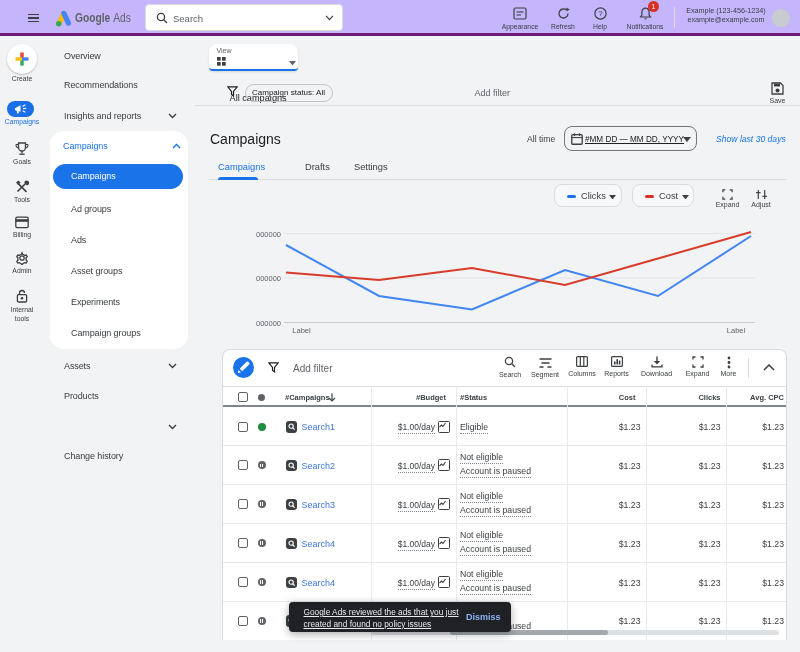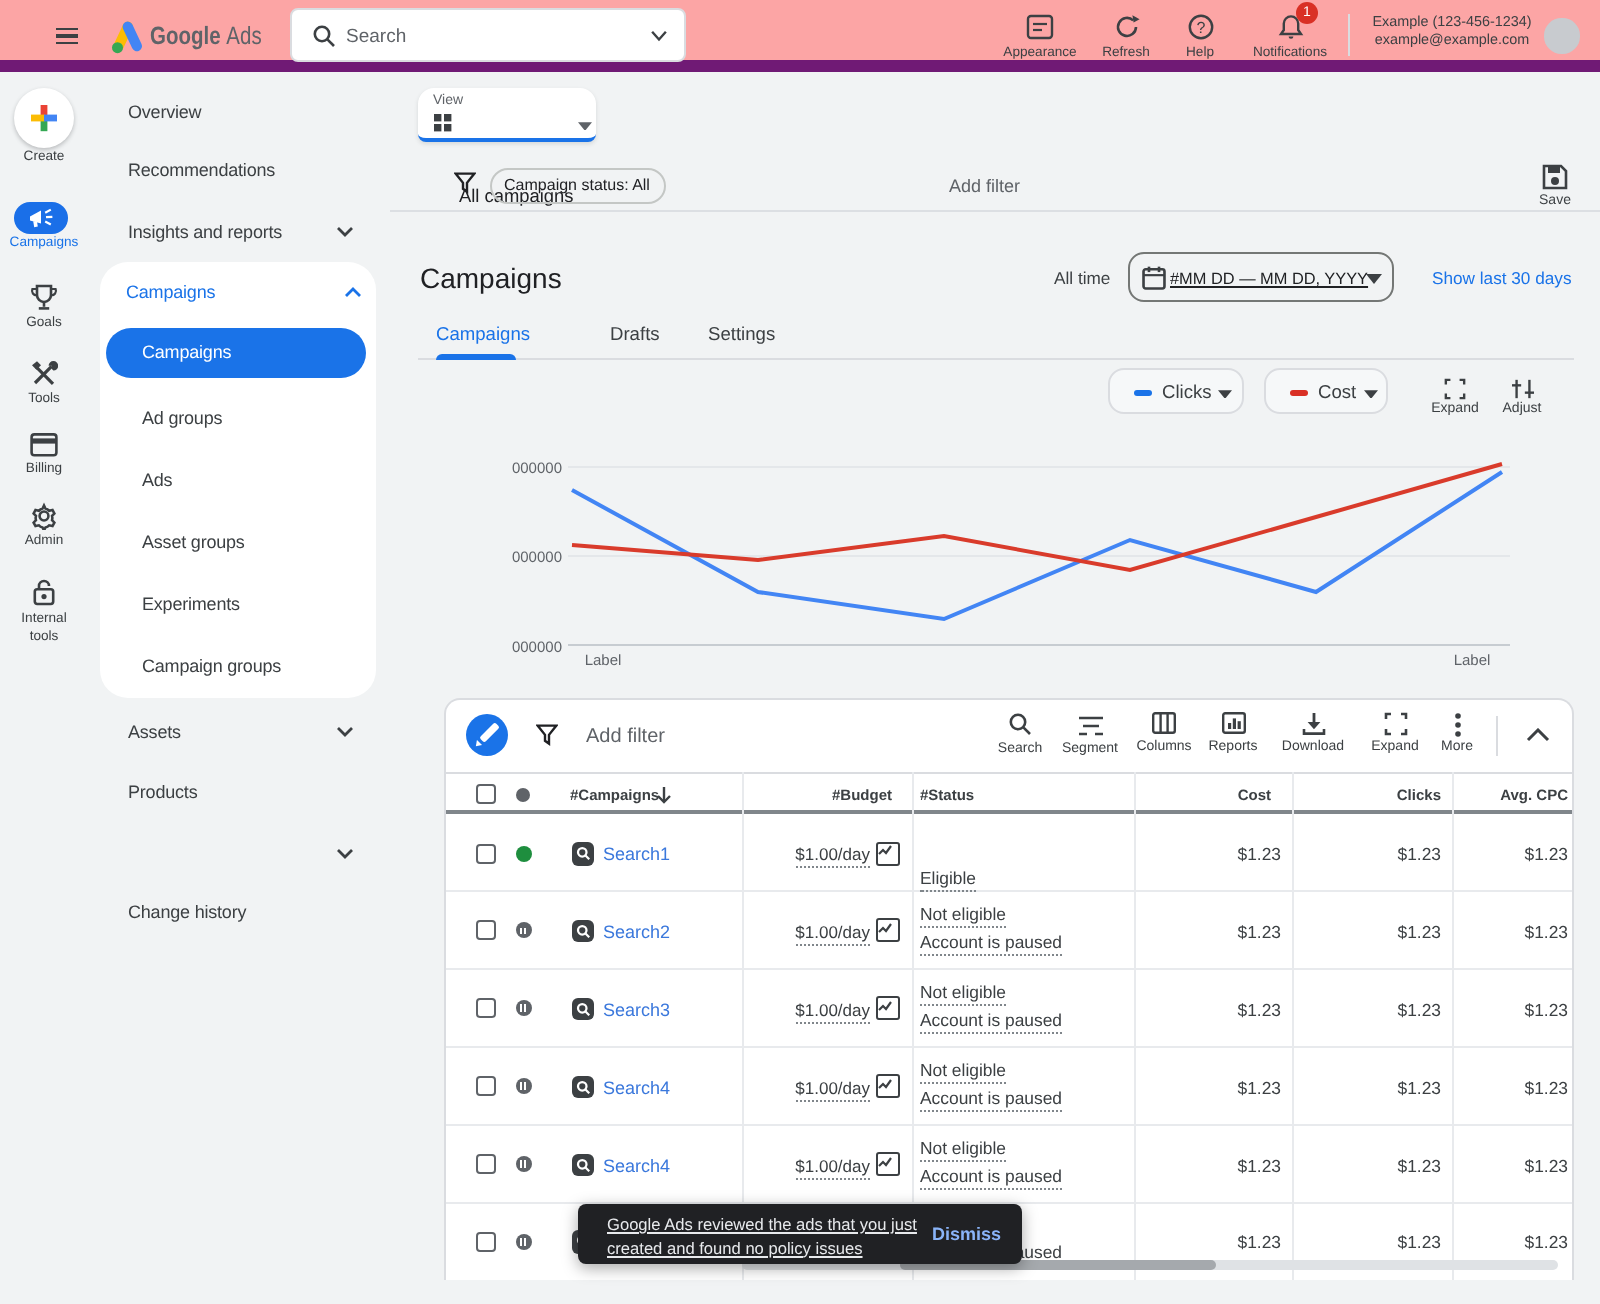--- a/index.html
+++ b/index.html
@@ -6,21 +6,21 @@
   html,body { width:800px; height:652px; overflow:hidden; }
   body { background:#f1f3f4; font-family:"Liberation Sans", sans-serif; position:relative; color:#3c4043; }
   .ab { position:absolute; }
   .ctr { text-align:center; }
   .r { text-align:right; }
   svg { display:block; }
 </style>
 </head>
 <body>
 
-<div class="ab" style="left:0;top:0;width:800px;height:36px;background:#fca5a5;border-bottom:6px solid #701a75;">
+<div class="ab" style="left:0;top:0;width:800px;height:36px;background:#c4b5fd;border-bottom:3px solid #701a75;">
 
   <div class="ab" style="left:28px;top:13.5px;width:11px;height:1.8px;background:#3c4043;"></div>
   <div class="ab" style="left:28px;top:17px;width:11px;height:1.8px;background:#3c4043;"></div>
   <div class="ab" style="left:28px;top:20.5px;width:11px;height:1.8px;background:#3c4043;"></div>
 
   <svg class="ab" style="left:54px;top:9px;" width="19" height="19" viewBox="0 0 20 20">
     <line x1="5.6" y1="14.8" x2="10.4" y2="4.6" stroke="#fbbc04" stroke-width="5.4" stroke-linecap="round"></line>
     <circle cx="5" cy="15.6" r="2.9" fill="#34a853"></circle>
     <line x1="10.4" y1="4.6" x2="15.2" y2="14.8" stroke="#4285f4" stroke-width="5.4" stroke-linecap="round"></line>
   </svg>
@@ -200,21 +200,21 @@
       <rect x="0.7" y="1.5" width="9.6" height="8.8" rx="1" fill="none" stroke="#3c4043" stroke-width="1.2"></rect>
       <line x1="3.2" y1="0.3" x2="3.2" y2="2.8" stroke="#3c4043" stroke-width="1.2"></line>
       <line x1="7.8" y1="0.3" x2="7.8" y2="2.8" stroke="#3c4043" stroke-width="1.2"></line>
       <line x1="0.7" y1="4.2" x2="10.3" y2="4.2" stroke="#3c4043" stroke-width="1"></line>
     </svg>
   <div class="ab" style="left:20px;top:8px;font-size:8.2px;color:#202124;white-space:nowrap;text-decoration:underline;">#MM DD — MM DD, YYYY</div>
   <svg class="ab" style="left:118px;top:10px;" width="8" height="5" viewBox="0 0 8 5">
       <polygon points="0,0 8,0 4,5" fill="#3c4043"></polygon>
     </svg>
 </div>
-<div class="ab" style="left:716px;top:134px;font-size:8.6px;color:#1a73e8;">Show last 30 days</div>
+<div class="ab" style="left:716px;top:134px;font-size:8.6px;color:#1a73e8;font-style:italic;">Show last 30 days</div>
 
 <div class="ab" style="left:218px;top:161.5px;font-size:9.3px;color:#1a73e8;">Campaigns</div>
 <div class="ab" style="left:305px;top:161.5px;font-size:9.3px;color:#3c4043;">Drafts</div>
 <div class="ab" style="left:354px;top:161.5px;font-size:9.3px;color:#3c4043;">Settings</div>
 <div class="ab" style="left:209px;top:179px;width:578px;height:1px;background:#dadce0;"></div>
 <div class="ab" style="left:218px;top:176.5px;width:40px;height:3px;background:#1a73e8;border-radius:3px 3px 0 0;"></div>
 
 <div class="ab" style="left:554px;top:184px;width:68px;height:22.5px;border:1px solid #dadce0;border-radius:8px;background:#f6f8f9;">
   <div class="ab" style="left:12px;top:9.5px;width:9px;height:3px;border-radius:2px;background:#1a73e8;"></div>
   <div class="ab" style="left:26px;top:6px;font-size:9.3px;color:#3c4043;">Clicks</div>
@@ -359,21 +359,21 @@
             <line x1="7.6" y1="7.6" x2="10.6" y2="10.6" stroke="#fff" stroke-width="1.8"></line>
           </svg>
         </div>
         <div class="ab" style="left:78.5px;top:14.5px;font-size:9px;color:#3b78dc;">Search1</div>
         <div class="ab r" style="left:108px;top:14.5px;width:104px;font-size:8.5px;color:#3c4043;"><span style="border-bottom:1px dotted #80868b;padding-bottom:1px;">$1.00/day</span></div>
         <div class="ab" style="left:214.5px;top:13px;width:12px;height:12px;border:1.3px solid #3c4043;border-radius:1.5px;">
           <svg style="position:absolute;left:0.8px;top:0.8px;" width="7" height="7" viewBox="0 0 7 7">
             <polyline points="0.5,5 2.5,3 4,4.5 6.5,1" fill="none" stroke="#3c4043" stroke-width="1.1"></polyline>
           </svg>
         </div>
-        <div class="ab" style="left:237px;top:14.5px;font-size:8.7px;color:#3c4043;margin-top:12px;"><span style="border-bottom:1px dotted #80868b;padding-bottom:1px;">Eligible</span></div>
+        <div class="ab" style="left:237px;top:14.5px;font-size:8.7px;color:#3c4043;"><span style="border-bottom:1px dotted #80868b;padding-bottom:1px;">Eligible</span></div>
         <div class="ab r" style="left:344px;top:14.5px;width:73.5px;font-size:8.7px;color:#3c4043;">$1.23</div>
         <div class="ab r" style="left:423px;top:14.5px;width:74.5px;font-size:8.7px;color:#3c4043;">$1.23</div>
         <div class="ab r" style="left:503px;top:14.5px;width:58px;font-size:8.7px;color:#3c4043;">$1.23</div>
       </div>
 <div class="ab" style="left:0;top:38.88px;width:565px;height:38.88px;border-bottom:1px solid #e8eaed;">
         <div class="ab" style="left:14.5px;top:14px;width:10px;height:10px;border:1.6px solid #5f6368;border-radius:2px;"></div>
         <div class="ab" style="left:34.5px;top:15px;width:8px;height:8px;border-radius:50%;background:#5f6368;"></div>
         <div class="ab" style="left:37.1px;top:17.2px;width:1.2px;height:3.6px;background:#fff;"></div>
         <div class="ab" style="left:39.1px;top:17.2px;width:1.2px;height:3.6px;background:#fff;"></div>
         <div class="ab" style="left:62.5px;top:13.5px;width:11.5px;height:11.5px;background:#3c4043;border-radius:3px;">

